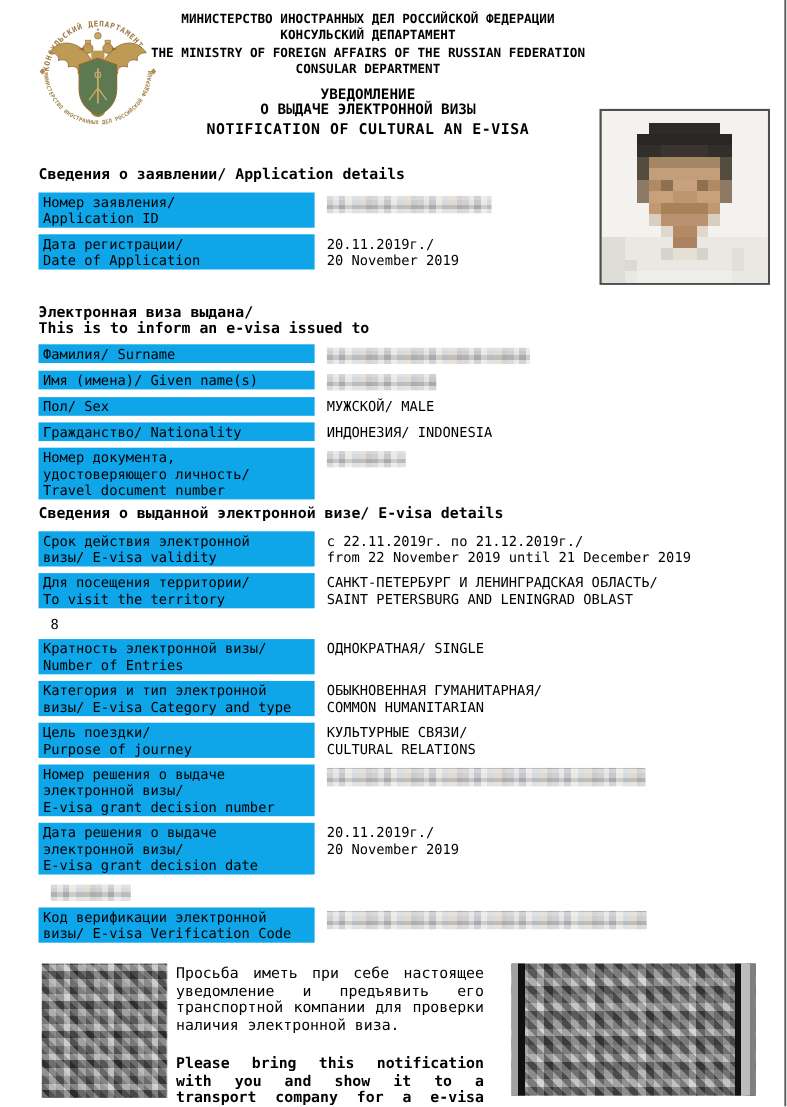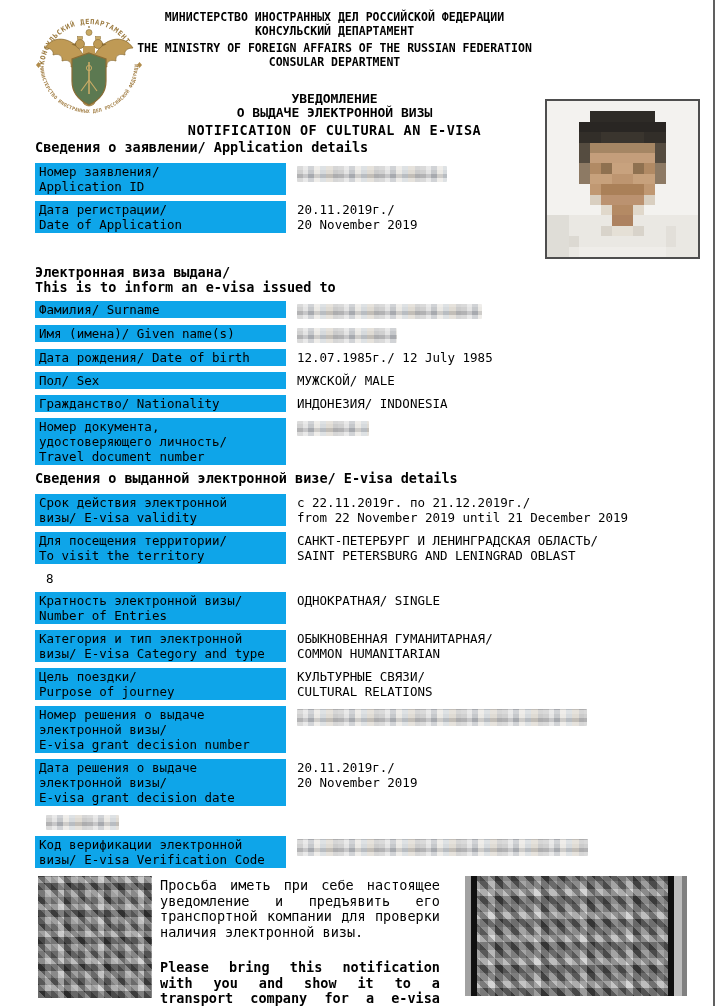--- a/index.html
+++ b/index.html
@@ -5,31 +5,31 @@
   html,body{margin:0;padding:0;background:#fff;}
   .page{position:relative;width:713px;height:1006px;background:#ffffff;
         border-right:2px solid #606060;overflow:hidden;
         font-family:"DejaVu Sans Mono","Liberation Mono",monospace;color:#000;}
 
   
   .emblem{position:absolute;left:28px;top:6px;width:122px;height:122px;}
   .hdr{position:absolute;left:112px;top:10px;width:445px;text-align:center;font-weight:bold;}
   .h-sm{font-size:11.5px;line-height:14px;}
   .h-en1{font-size:11.5px;line-height:14px;margin-top:3px;}
-  .h-t1{margin-top:23px;font-size:13px;line-height:14px;}
+  .h-t1{margin-top:11px;font-size:13px;line-height:14px;}
   .h-t2{font-size:13px;line-height:14px;}
   .h-t3{font-size:13.5px;line-height:16px;margin-top:2px;letter-spacing:.5px;}
 
   
   .photo{position:absolute;left:545px;top:99px;width:151px;height:156px;
          border:2px solid #4e4e4e;background:#f3f2ef;}
   .photo svg{display:block;width:100%;height:100%;}
 
   
-  .content{position:absolute;left:35px;top:140px;width:615px;}
+  .content{position:absolute;left:35px;top:152px;width:615px;}
   .sec{font-size:13.5px;font-weight:bold;line-height:15px;margin:0 0 8px 0;white-space:pre-line;}
   .sec.gap{margin-top:4px;}
   .sec.two{line-height:15px;margin-bottom:6px;margin-top:32px;}
   .row{display:flex;align-items:flex-start;margin-bottom:6px;}
   .lbl{width:247px;background:#0ea5e9;padding:1px 0 1px 4px;
        font-size:12.5px;line-height:15px;white-space:pre-line;}
   .val{margin-left:11px;padding-top:1px;font-size:12.5px;line-height:15px;white-space:pre-line;}
 
   
   .rd{margin-top:2px;border-radius:1px;
@@ -166,24 +166,20 @@
 
     <div class="row">
       <div class="lbl">Фамилия/ Surname</div>
       <div class="val"><div class="rd" style="width:185px;height:15px;"></div></div>
     </div>
     <div class="row">
       <div class="lbl">Имя (имена)/ Given name(s)</div>
       <div class="val"><div class="rd" style="width:100px;height:15px;"></div></div>
     </div>
     <div class="row">
-      <div class="lbl">Дата рождения/ Date of birth</div>
-      <div class="val">12.07.1985г./ 12 July 1985</div>
-    </div>
-    <div class="row">
       <div class="lbl">Пол/ Sex</div>
       <div class="val">МУЖСКОЙ/ MALE</div>
     </div>
     <div class="row">
       <div class="lbl">Гражданство/ Nationality</div>
       <div class="val">ИНДОНЕЗИЯ/ INDONESIA</div>
     </div>
     <div class="row">
       <div class="lbl">Номер документа,
 удостоверяющего личность/
@@ -243,18 +239,18 @@
     </div>
     <div class="row">
       <div class="lbl">Код верификации электронной
 визы/ E-visa Verification Code</div>
       <div class="val"><div class="rd" style="width:291px;height:17px;"></div></div>
     </div>
   </div>
 
   <div class="qr"></div>
   <div class="notice">
-    <div class="n-ru">Просьба иметь при себе настоящее уведомление и предъявить его транспортной компании для проверки наличия электронной визы.</div>
+    <div class="n-ru">Просьба иметь при себе настоящее уведомление и предъявить его транспортной компании для проверки наличия электронной виза.</div>
     <div class="n-en">Please bring this notification with you and show it to a transport company for a e-visa check.</div>
   </div>
   <div class="bc"></div>
 
 </div>
 
 </body></html>

